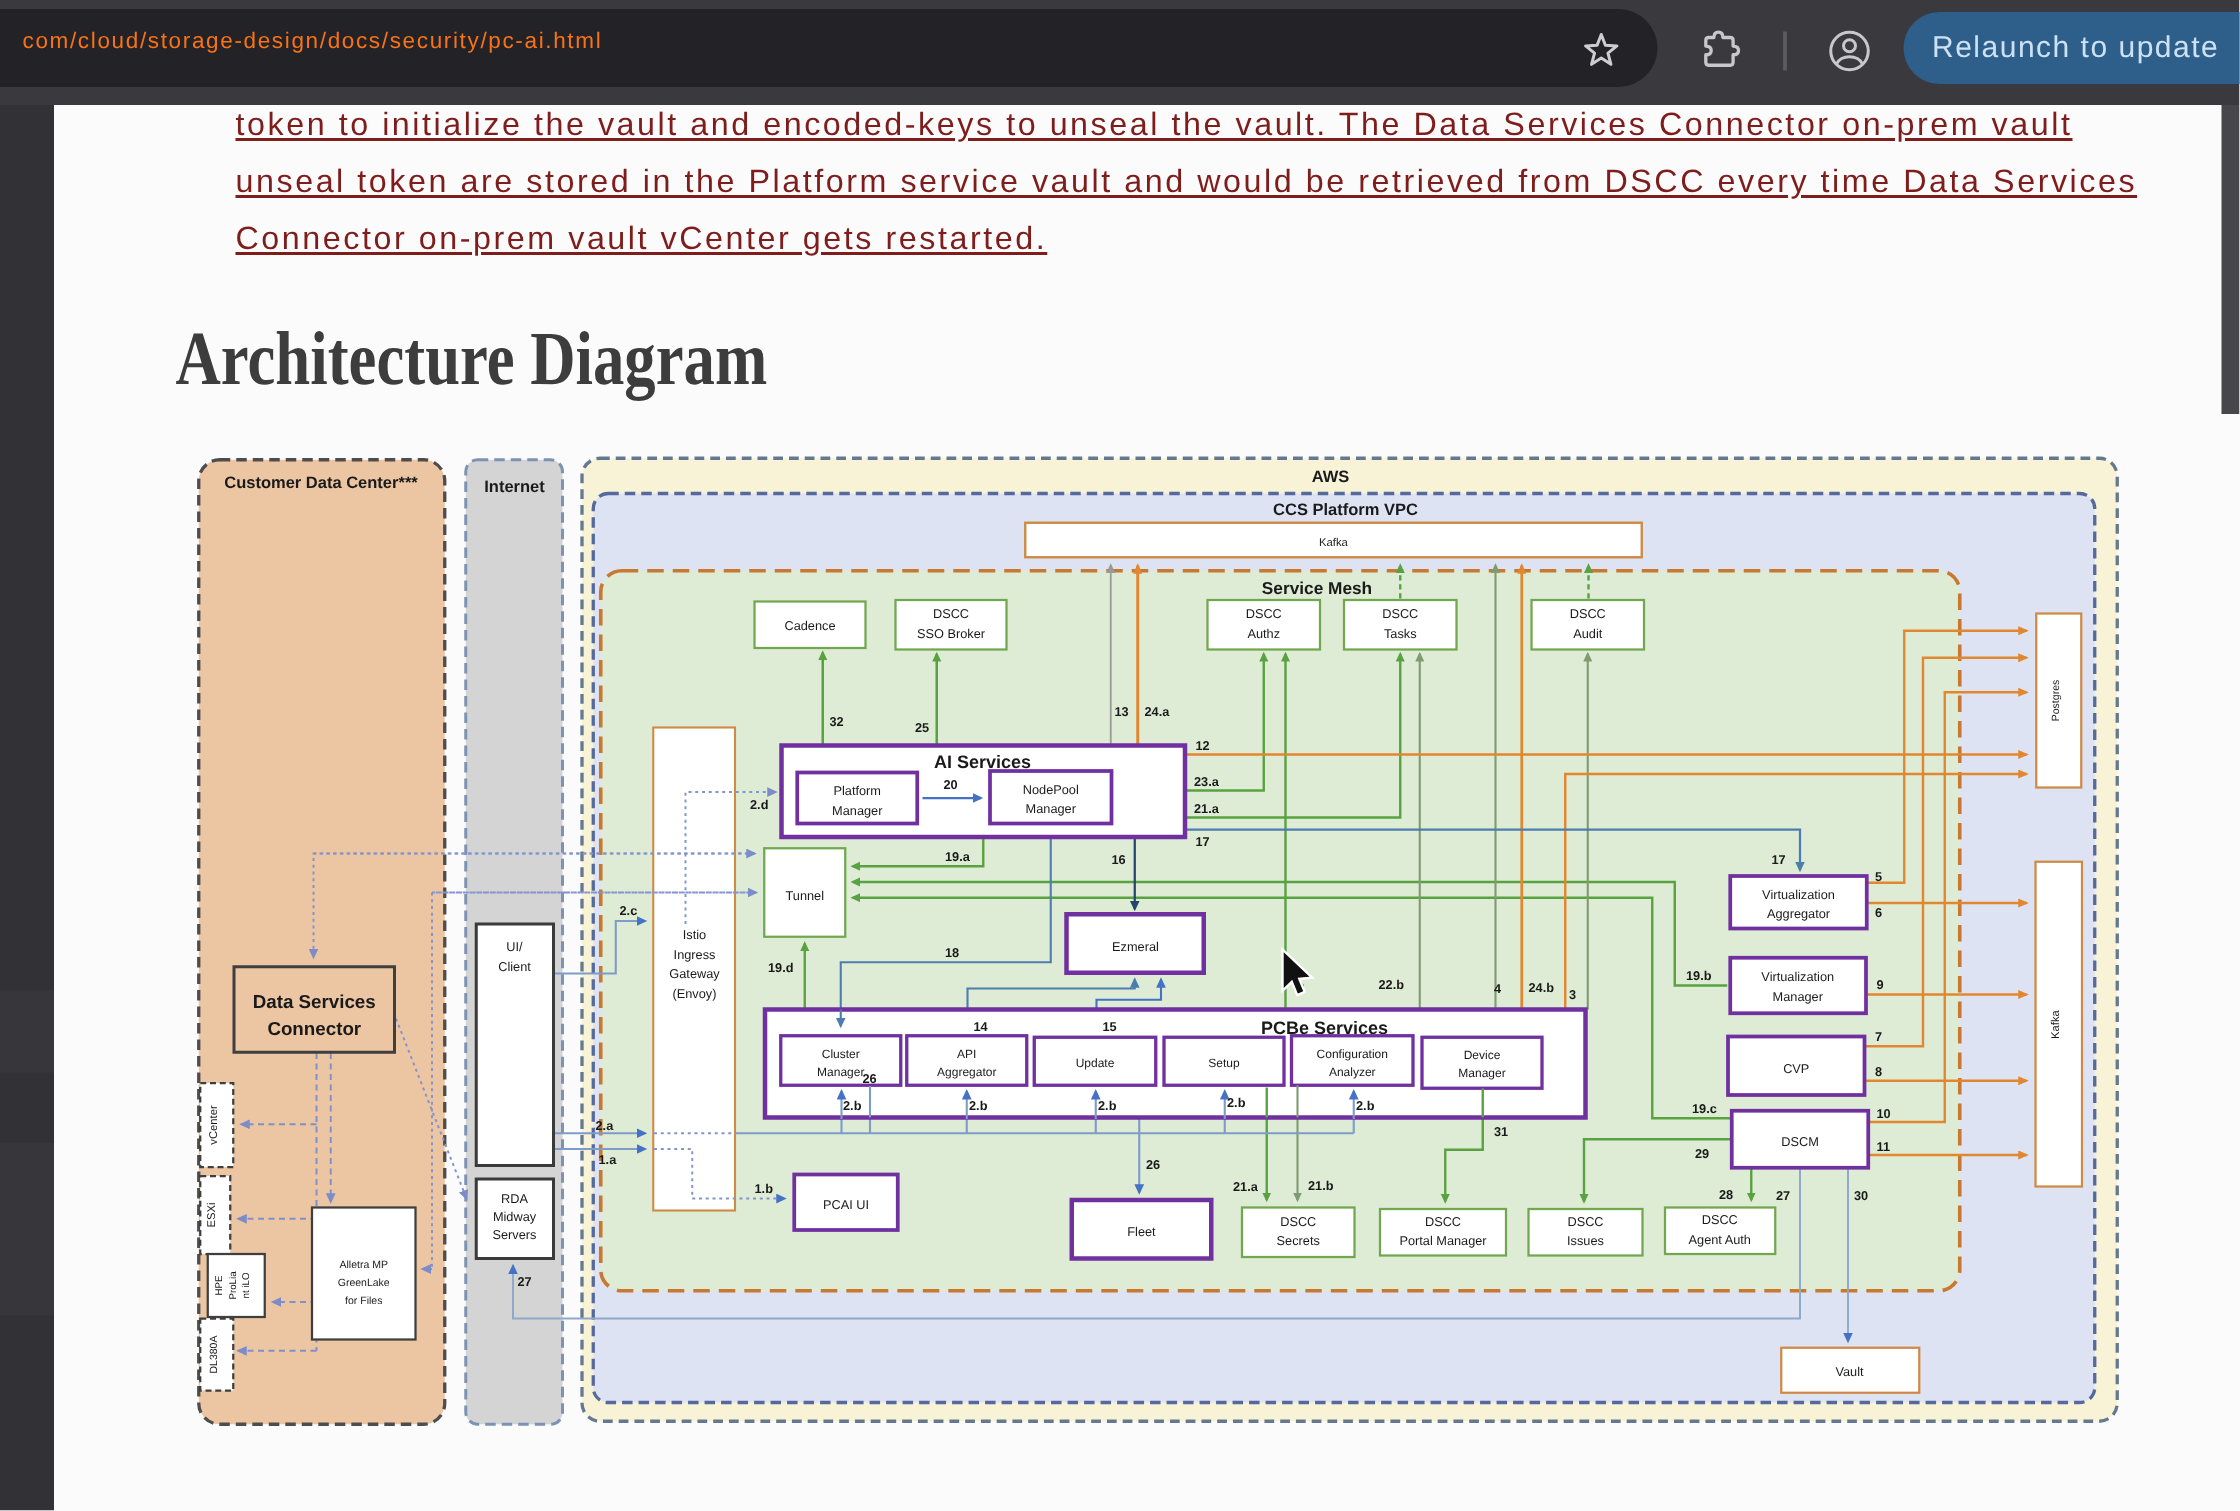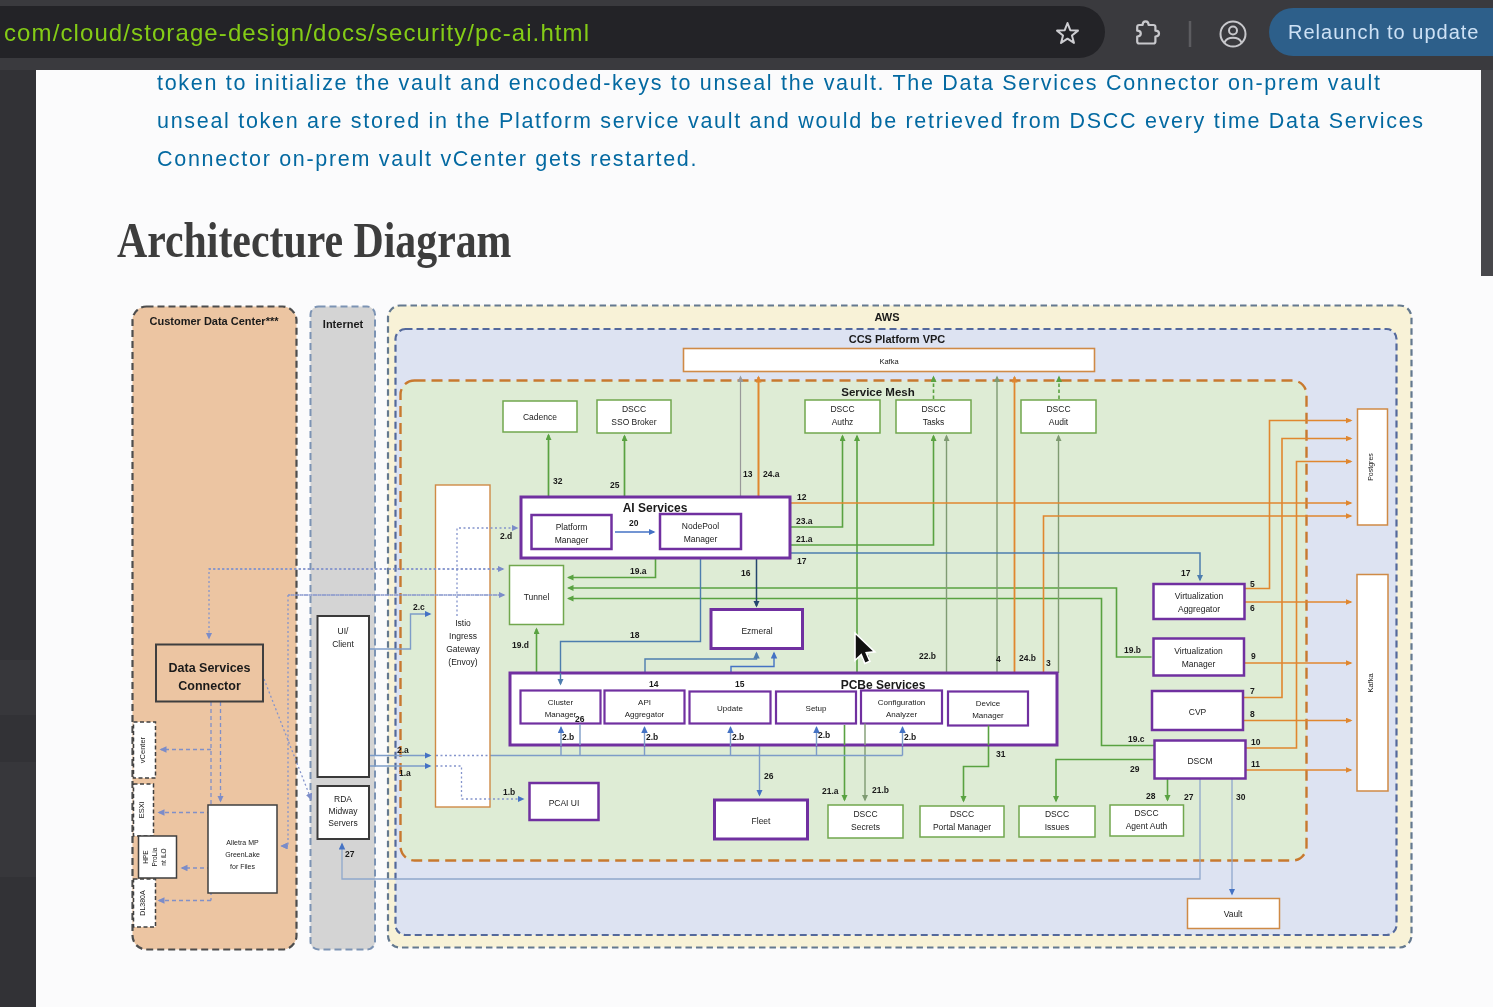--- a/index.html
+++ b/index.html
@@ -1,27 +1,27 @@
 <!DOCTYPE html>
 <html><head>
 <meta charset="utf-8">
 <style>
   html,body{margin:0;padding:0;}
   body{width:1493px;height:1007px;overflow:hidden;position:relative;
        background:#fbfbfc;font-family:"Liberation Sans",sans-serif;}
   #chrome{position:absolute;left:0;top:0;width:1493px;height:70px;background:#3a3a3e;}
   #omni{position:absolute;left:-40px;top:6px;width:1145px;height:52px;background:#232327;
         border-radius:26px;}
-  #url{position:absolute;left:4px;top:19px;font-size:24px;color:#84cc16;letter-spacing:1.1px;}
+  #url{position:absolute;left:15px;top:19px;font-size:15px;color:#f97316;letter-spacing:1.1px;}
   #lstrip{position:absolute;left:0;top:70px;width:36px;height:937px;background:#323236;}
   #lstrip .sm{position:absolute;left:0;width:36px;background:#37373b;}
   #rstrip{position:absolute;left:1481px;top:70px;width:12px;height:206px;background:#47474b;}
   #relaunch{position:absolute;left:1269px;top:8px;width:260px;height:48px;background:#2d5f8a;
         border-radius:24px;color:#cde1f5;font-size:20px;line-height:48px;padding-left:19px;letter-spacing:1px;}
-  .para{position:absolute;left:157px;color:#0369a1;font-size:21.5px;white-space:nowrap;letter-spacing:1.7px;}
+  .para{position:absolute;left:157px;color:#7f1d1d;font-size:21.5px;white-space:nowrap;letter-spacing:1.7px;text-decoration:underline;}
   #h2{position:absolute;left:117px;top:211px;font-family:"Liberation Serif",serif;
       font-weight:bold;font-size:51px;color:#3d3d3d;transform:scaleX(0.82);transform-origin:0 0;}
   svg{position:absolute;left:0;top:0;}
   svg text{font-family:"Liberation Sans",sans-serif;fill:#1a1a1a;}
   .bt{font-weight:bold;}
   .num{font-size:8.5px;font-weight:bold;fill:#222;}
 </style>
 </head>
 <body>
 <div id="chrome">

